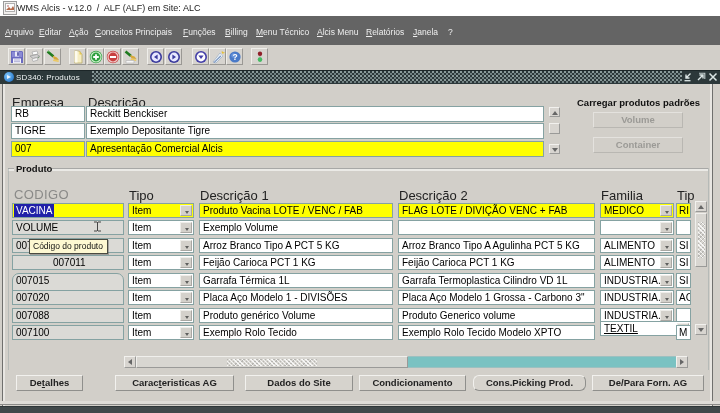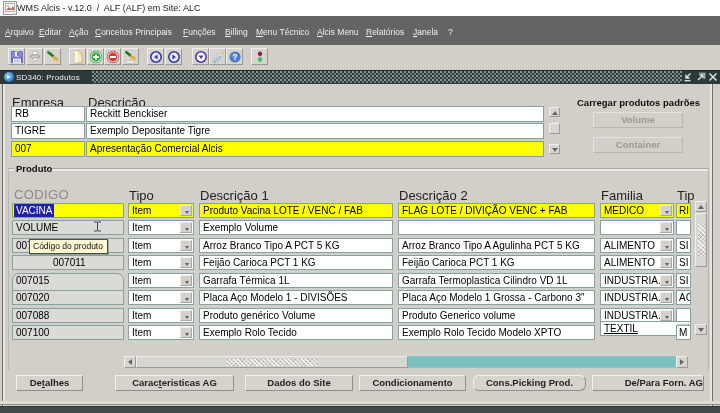--- a/index.html
+++ b/index.html
@@ -326,16 +326,16 @@
 <div class="vthumb" style="left:695px; top:213px; width:12px; height:54px;"></div>
 <div class="sbtn" style="left:695px; top:324px; width:12px; height:11px;">
     <span class="arr" style="left:2px;top:3px;border-left:3px solid transparent;border-right:3px solid transparent;border-top:4px solid #666;"></span>
   </div>
 
 <div class="btn" style="left:16px;  top:375px; width:67px;">De<span style="text-decoration:underline">t</span>alhes</div>
 <div class="btn" style="left:115px; top:375px; width:119px;">Carac<span style="text-decoration:underline">t</span>eristicas AG</div>
 <div class="btn" style="left:245px; top:375px; width:108px;">Dados do Site</div>
 <div class="btn" style="left:359px; top:375px; width:107px;">Condicionamento</div>
 <div class="btn" style="left:473px; top:375px; width:113px;border-radius:6px;">Cons.Picking Prod.</div>
-<div class="btn" style="left:592px; top:375px; width:112px;text-align:right;">De/Para Forn. AG</div>
+<div class="btn" style="left:592px; top:375px; width:112px;">De/Para Forn. AG</div>
 
 <div class="abs" id="winbottom"></div>
 <div class="abs" id="deskbottom"></div>
 
 </body></html>

